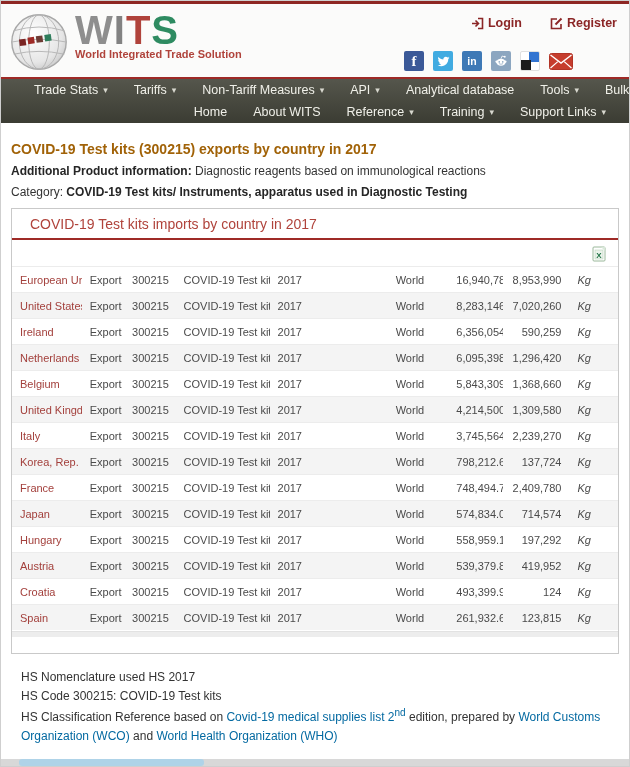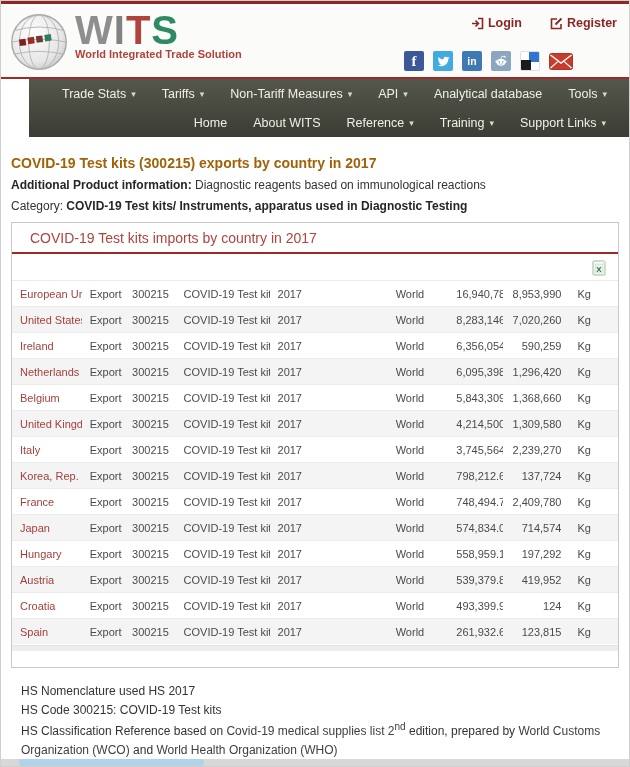--- a/index.html
+++ b/index.html
@@ -33,22 +33,22 @@
   .sq-fb { background:#3B5998; font-family:"Liberation Serif",serif; font-weight:bold; font-size:15px; }
   .sq-tw { background:#41ABE1; }
   .sq-li { background:#3E79B6; font-weight:bold; font-size:10.5px; }
   .sq-rd { background:#8CA6C0; }
   .sq-dl { background:#ffffff; border:1px solid #e0e0e0; position:relative; overflow:hidden; }
   .sq-dl .q1 { position:absolute; right:0; top:0; width:10px; height:10px; background:#3274D1; }
   .sq-dl .q2 { position:absolute; left:0; bottom:0; width:10px; height:10px; background:#1b1b1b; }
   .mail { cursor:pointer; display:flex; align-items:center; }
 
   
-  .nav { background:linear-gradient(180deg,#55564C 0%,#3B3C33 100%); height:58px;
-    padding:0 12px; display:flex; flex-direction:column; justify-content:space-between;margin-left:28px; }
+  .nav { background:linear-gradient(180deg,#55564C 0%,#3B3C33 100%); height:44px;
+    padding:0 12px; display:flex; flex-direction:column; justify-content:space-between; }
   .nav-row { display:flex; align-items:center; height:29px; }
   .nav-row-1 { justify-content:flex-start; gap:4px; padding-left:10px; }
   .nav-row-2 { justify-content:flex-end; gap:4px; }
   .nav-link { color:#F0F0E9; font-size:12.5px; text-decoration:none; padding:4px 11px;
     display:flex; align-items:center; gap:5px; cursor:pointer; white-space:nowrap; }
   .nav-link .caret { font-size:9px; color:#d8d8cf; }
 
   
   .content { padding:18px 10px 0 10px; }
   .page-title { font-size:14px; font-weight:bold; color:#a16207; }
@@ -61,26 +61,26 @@
   .icon-row { height:24px; display:flex; justify-content:flex-end; align-items:center; padding:4px 10px 0 0; }
   .excel-btn { cursor:pointer; line-height:0; }
 
   table.trade { width:100%; border-collapse:collapse; table-layout:fixed; font-size:11px; color:#4a4a4a; margin-top:2px; }
   table.trade tr:nth-child(even) { background:#f4f4f4; }
   table.trade tr { border-top:1px solid #ececec; }
   table.trade td { padding:6.5px 8px; white-space:nowrap; overflow:hidden; }
   td.c-country { padding-left:12px; }
   td.c-country a { color:#A3403C; text-decoration:none; cursor:pointer; }
   td.c-value, td.c-qty { text-align:right; }
-  td.c-unit { padding-left:14px; }
+  td.c-unit { padding-left:14px;font-style:italic; }
   .scroll-strip { height:6px; background:#ededed; border-top:1px solid #e2e2e2; margin-top:1px; }
   .panel-padding { height:16px; }
 
   .footer-notes { padding:14px 10px 0 10px; font-size:12px; color:#333; line-height:1.55; }
-  .footer-notes a { color:#404040; text-decoration:none; cursor:pointer; }
+  .footer-notes a { color:#0369a1; text-decoration:none; cursor:pointer; }
   .please-note { padding:20px 10px 0 10px; font-size:12px; color:#333; }
 
   .h-scrollbar { position:absolute; left:0; right:0; bottom:0; height:7px; background:#d8d8d8; cursor:pointer; }
   .h-thumb { position:absolute; left:18px; top:0; width:185px; height:7px; background:#AFD3E8;
     border-radius:3px; cursor:grab; }
 </style>
 </head>
 <body>
 
 <div class="page">

